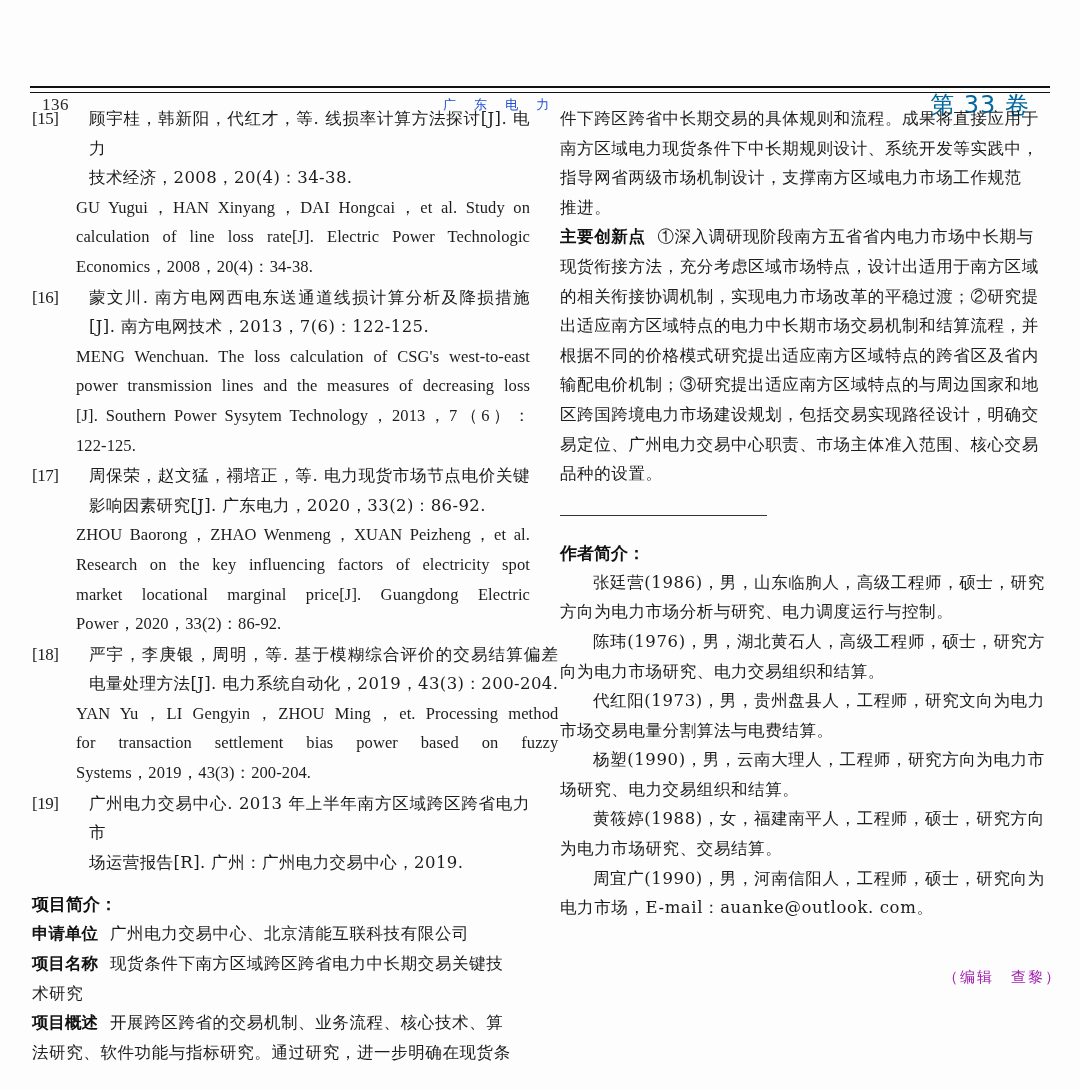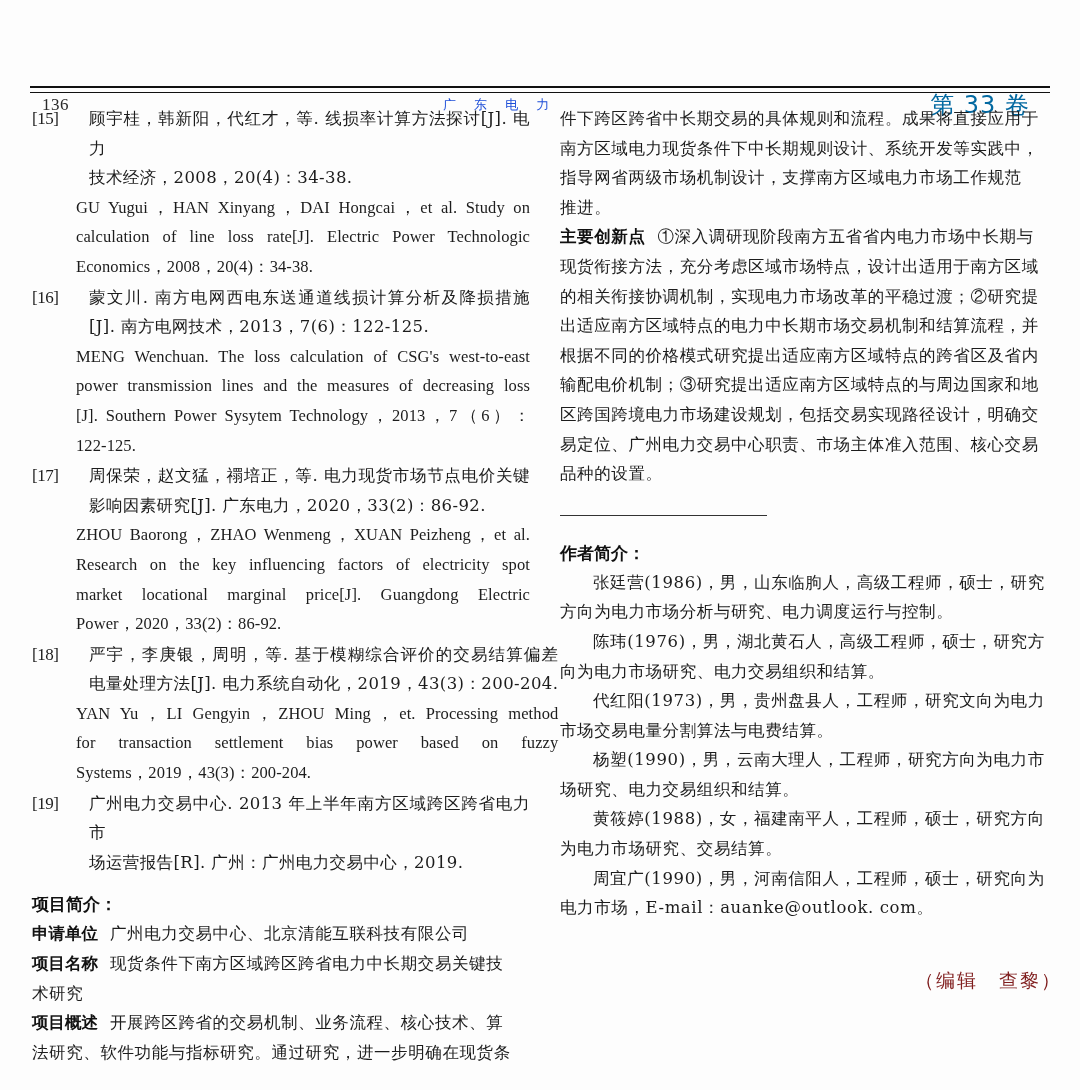--- a/index.html
+++ b/index.html
@@ -164,23 +164,23 @@
     height: 0;
     border-top: 1.5px solid #333;
     margin: 26px 0 22px 0;
   }
 
   .editor-credit {
     position: absolute;
     right: 18px;
     top: 968px;
     font-family: "DejaVu Serif", serif;
-    font-size: 19px;
+    font-size: 15px;
     letter-spacing: 2px;
-    color: #7f1d1d;
+    color: #a21caf;
     white-space: pre;
   }
 </style>
 </head>
 <body>
 
 <div class="page">
 
   <div class="running-head">
     <span class="rh-page-number">136</span>

